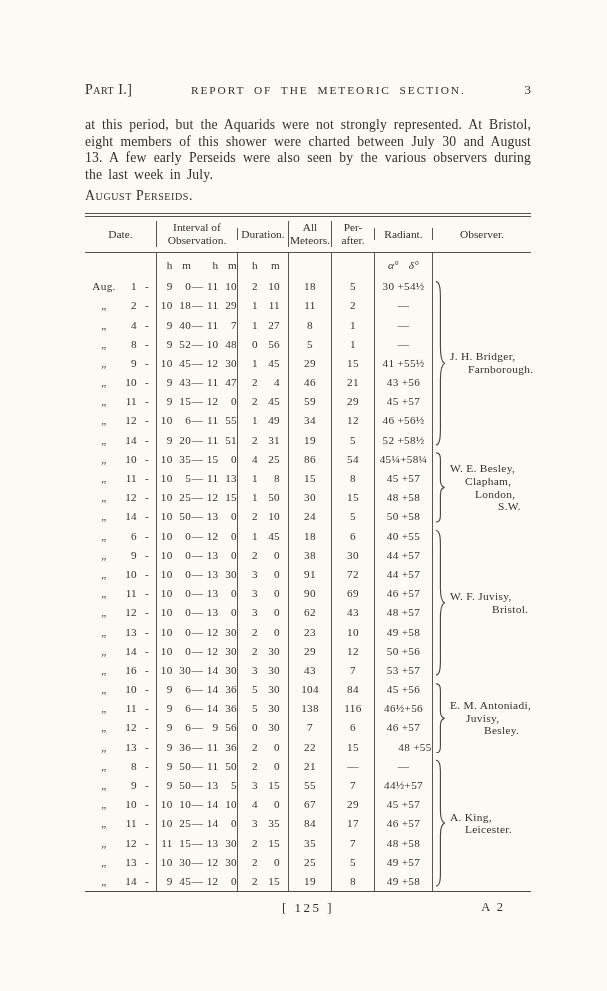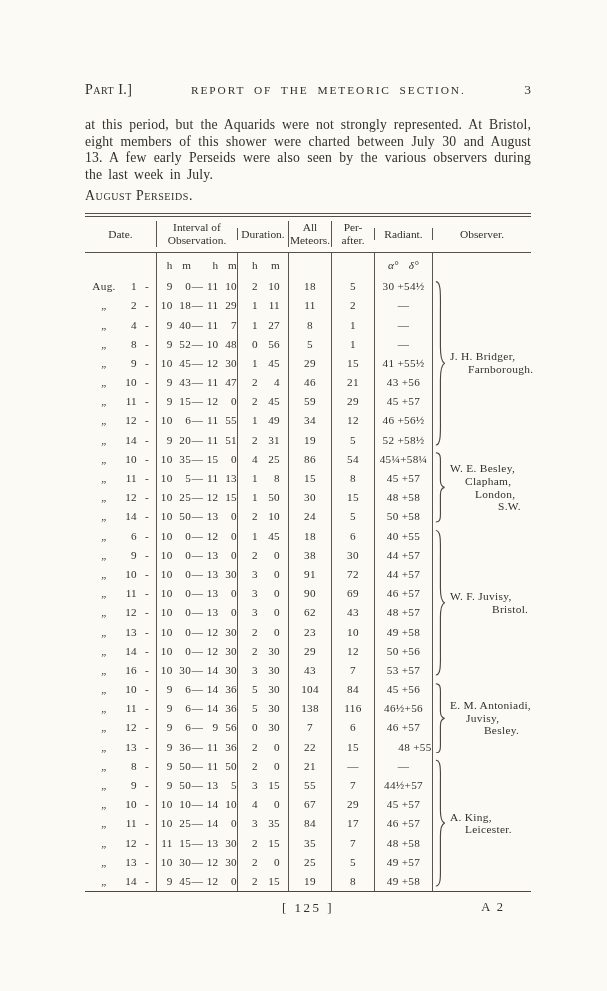--- a/index.html
+++ b/index.html
@@ -785,21 +785,21 @@
           </div>
           <div class="cell ctr bl" style="grid-area: 26 / 4;">
             <span class="">22</span>
           </div>
           <div class="cell ctr bl" style="grid-area: 26 / 5;">
             <span class="">15</span>
           </div>
           <div class="cell ctr bl" style="grid-area: 26 / 6; padding-left: 23px;">
             <span class="">48 +55</span>
           </div>
-          <div class="cell obs bl" style="grid-area: 23 / 7 / span 4; justify-content: center;">
+          <div class="cell obs bl" style="grid-area: 23 / 7 / span 4;">
             <svg class="brace" viewBox="0 0 12 100" preserveAspectRatio="none">
               <path d="M2 1 C8 1 7 9 7 20 L7 40 C7 46 8 49 11.5 50 C8 51 7 54 7 60 L7 80 C7 91 8 99 2 99" fill="none" stroke="#4c4841" stroke-width="1.15" vector-effect="non-scaling-stroke"></path>
             </svg>
             <div class="obs-names">
               <div style="padding-left: 0px;">E. M. Antoniadi,</div>
               <div style="padding-left: 16px;">Juvisy,</div>
               <div style="padding-left: 34px;">Besley.</div>
             </div>
           </div>
           <div class="cell dc" style="grid-area: 27 / 1;">

